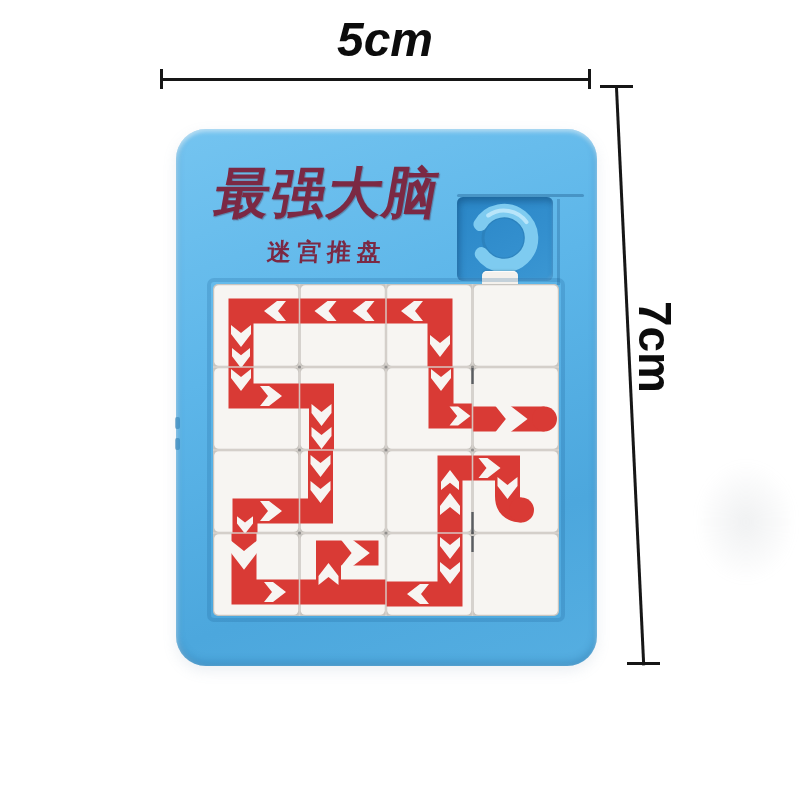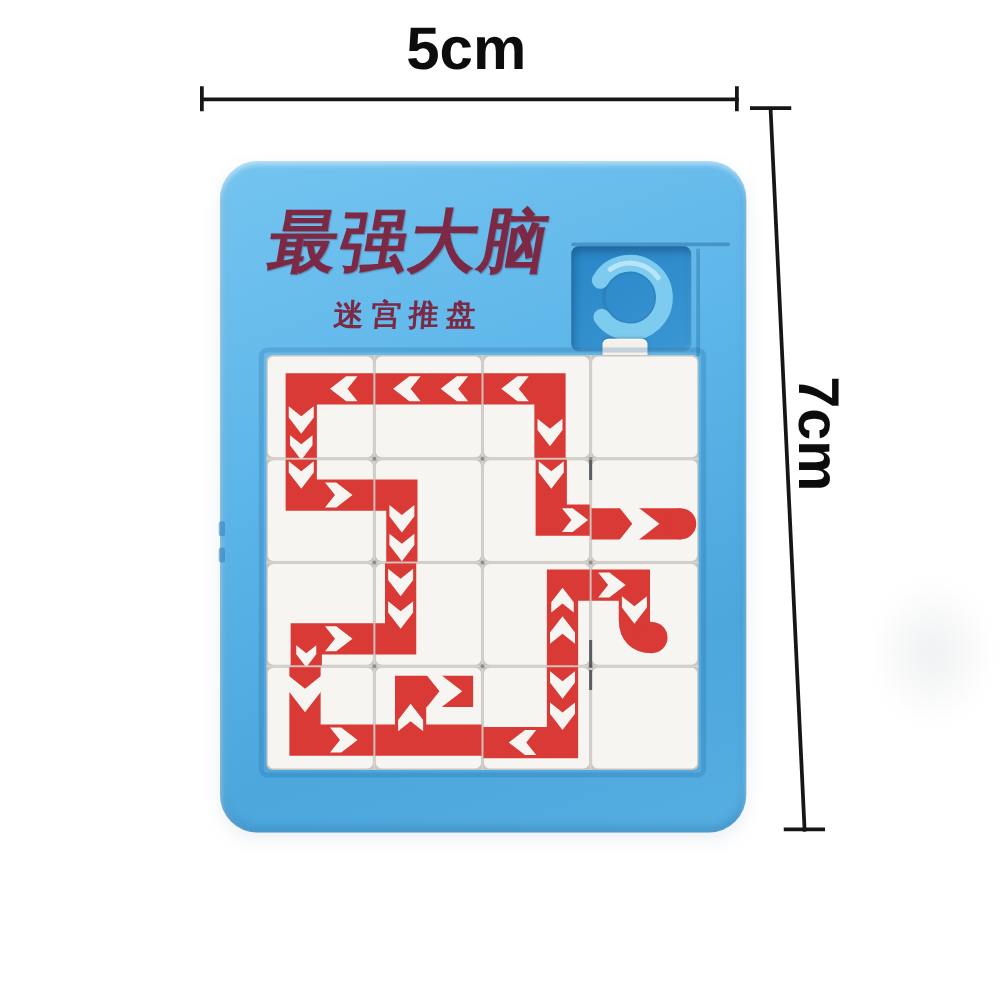--- a/index.html
+++ b/index.html
@@ -10,21 +10,21 @@
   .dim{position:absolute;background:#161616;}
   .dim-top-line{left:162px;top:78px;width:429px;height:3px;}
   .dim-tick-v{width:3px;height:20px;top:69px;}
   .dim-tick-left{left:160px;}
   .dim-tick-right{left:588px;}
   .dim-right-line{left:615px;top:88px;width:3px;height:578px;transform:rotate(-2.7deg);transform-origin:1.5px 0;}
   .dim-tick-h{width:33px;height:3px;}
   .dim-tick-rtop{left:600px;top:85px;}
   .dim-tick-rbottom{left:627px;top:662px;}
   .dim-label{position:absolute;color:#0c0c0c;font-size:48px;font-weight:600;text-align:center;}
-  .dim-label-top{left:268px;top:12px;width:210px;}
+  .dim-label-top{left:280px;top:12px;width:210px;font-style:italic;}
   .dim-label-right{left:606px;top:321px;width:100px;height:52px;transform:rotate(90deg);font-size:46px;}
 
   
   .toy{position:absolute;left:176px;top:129px;width:421px;height:537px;border-radius:30px;
        background:linear-gradient(160deg,#74c4f0 0%,#5db6e9 38%,#4ca7dd 75%,#55aee1 100%);
        box-shadow:inset 0 3px 4px rgba(255,255,255,.45), inset 0 -4px 8px rgba(18,80,130,.28),
                   inset 3px 0 5px rgba(255,255,255,.18), 0 5px 14px rgba(120,150,175,.15);}
   .toy-title{position:absolute;left:16px;top:28px;width:270px;height:80px;text-align:center;
        font-size:55px;font-weight:bold;color:#7b2944;transform:skewX(-10deg);
        text-shadow:1px 1px 1px rgba(70,15,35,.35);letter-spacing:1px;}

